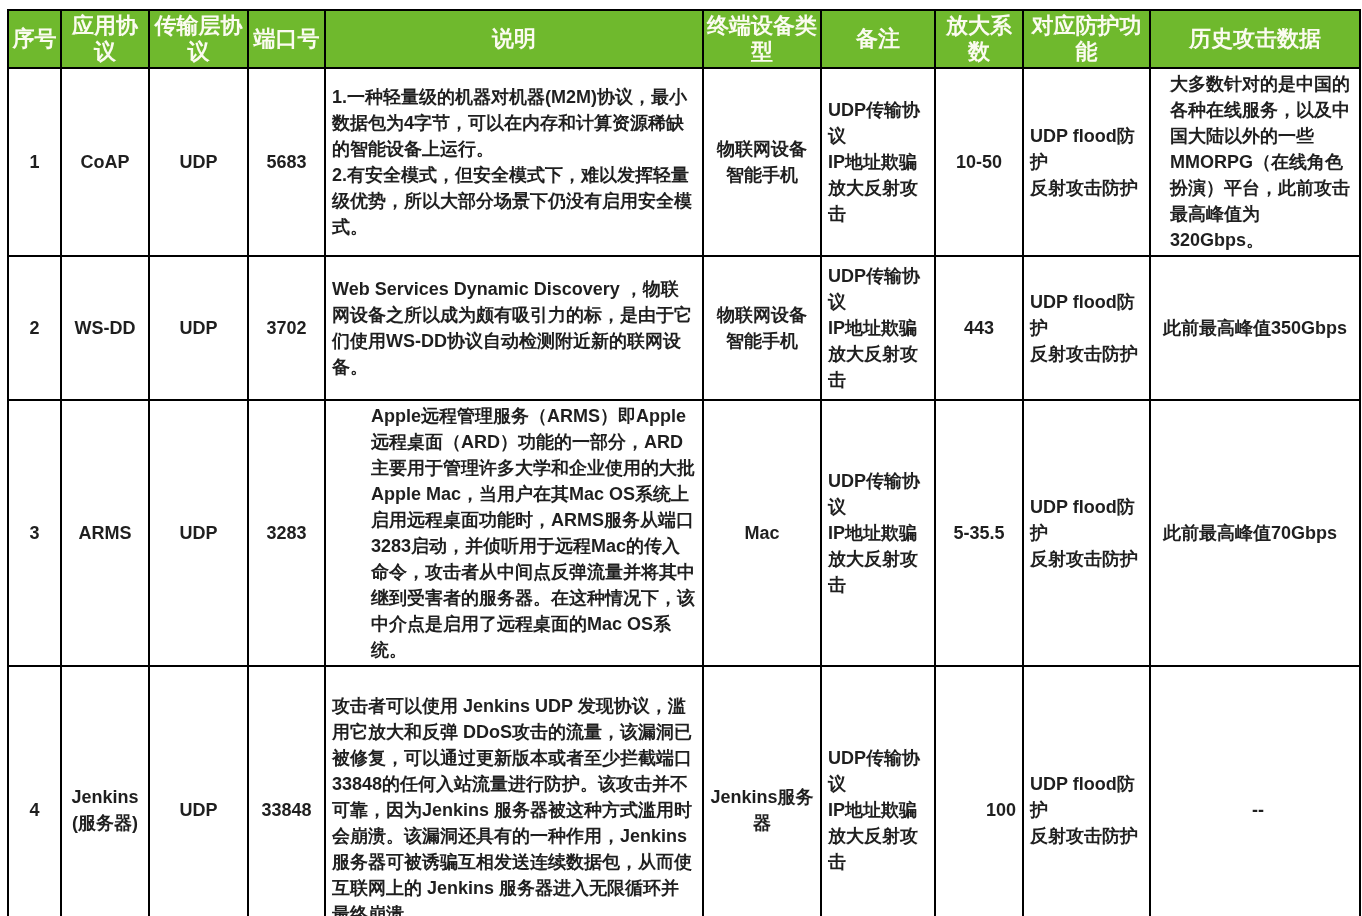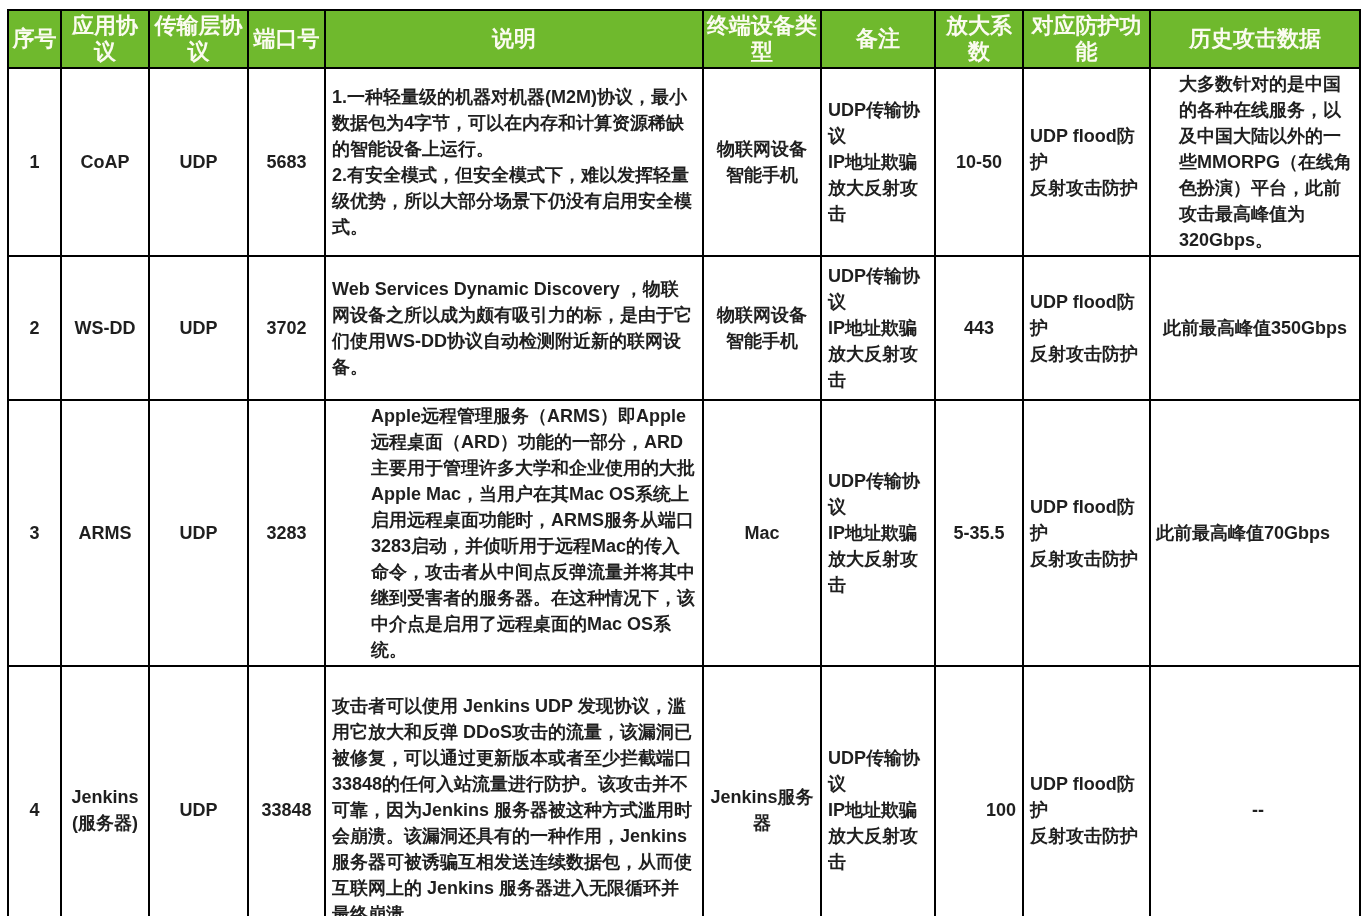--- a/index.html
+++ b/index.html
@@ -81,21 +81,21 @@
         <td style="text-align: left;">1.一种轻量级的机器对机器(M2M)协议，最小数据包为4字节，可以在内存和计算资源稀缺的智能设备上运行。
 2.有安全模式，但安全模式下，难以发挥轻量级优势，所以大部分场景下仍没有启用安全模式。</td>
         <td style="text-align: center;">物联网设备
 智能手机</td>
         <td style="text-align: left;">UDP传输协议
 IP地址欺骗
 放大反射攻击</td>
         <td style="text-align: center;">10-50</td>
         <td style="text-align: left;">UDP flood防护
 反射攻击防护</td>
-        <td style="text-align: left; padding-left: 28px;">大多数针对的是中国的各种在线服务，以及中国大陆以外的一些MMORPG（在线角色扮演）平台，此前攻击最高峰值为320Gbps。</td>
+        <td style="text-align: left; padding-left: 19px;">大多数针对的是中国的各种在线服务，以及中国大陆以外的一些MMORPG（在线角色扮演）平台，此前攻击最高峰值为320Gbps。</td>
       </tr>
       <tr style="height: 144px;">
         <td style="text-align: center;">2</td>
         <td style="text-align: center;">WS-DD</td>
         <td style="text-align: center;">UDP</td>
         <td style="text-align: center;">3702</td>
         <td style="text-align: left;">Web Services Dynamic Discovery ，物联网设备之所以成为颇有吸引力的标，是由于它们使用WS-DD协议自动检测附近新的联网设备。</td>
         <td style="text-align: center;">物联网设备
 智能手机</td>
         <td style="text-align: left;">UDP传输协议
@@ -112,21 +112,21 @@
         <td style="text-align: center;">UDP</td>
         <td style="text-align: center;">3283</td>
         <td style="text-align: left; padding-left: 45px;">Apple远程管理服务（ARMS）即Apple远程桌面（ARD）功能的一部分，ARD主要用于管理许多大学和企业使用的大批Apple Mac，当用户在其Mac OS系统上启用远程桌面功能时，ARMS服务从端口3283启动，并侦听用于远程Mac的传入命令，攻击者从中间点反弹流量并将其中继到受害者的服务器。在这种情况下，该中介点是启用了远程桌面的Mac OS系统。</td>
         <td style="text-align: center;">Mac</td>
         <td style="text-align: left;">UDP传输协议
 IP地址欺骗
 放大反射攻击</td>
         <td style="text-align: center;">5-35.5</td>
         <td style="text-align: left;">UDP flood防护
 反射攻击防护</td>
-        <td style="text-align: left; padding-left: 5px;">此前最高峰值70Gbps</td>
+        <td style="text-align: left; padding-left: 12px;">此前最高峰值70Gbps</td>
       </tr>
       <tr style="height: 288px;">
         <td style="text-align: center;">4</td>
         <td style="text-align: center;">Jenkins
 (服务器)</td>
         <td style="text-align: center;">UDP</td>
         <td style="text-align: center;">33848</td>
         <td style="text-align: left;">攻击者可以使用 Jenkins UDP 发现协议，滥用它放大和反弹 DDoS攻击的流量，该漏洞已被修复，可以通过更新版本或者至少拦截端口33848的任何入站流量进行防护。该攻击并不可靠，因为Jenkins 服务器被这种方式滥用时会崩溃。该漏洞还具有的一种作用，Jenkins 服务器可被诱骗互相发送连续数据包，从而使互联网上的 Jenkins 服务器进入无限循环并最终崩溃。</td>
         <td style="text-align: center; border-radius: 9px;">Jenkins服务器</td>
         <td style="text-align: left;">UDP传输协议

